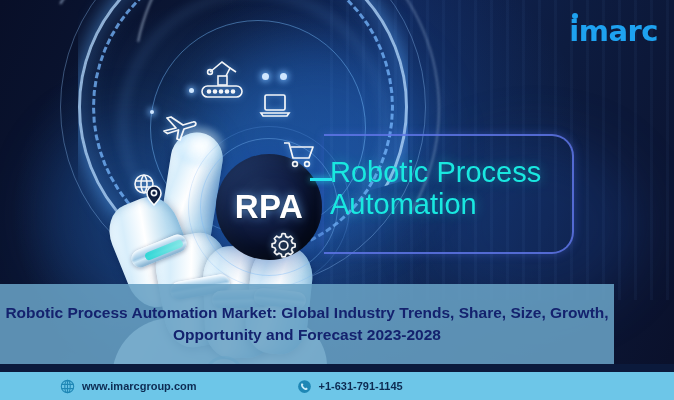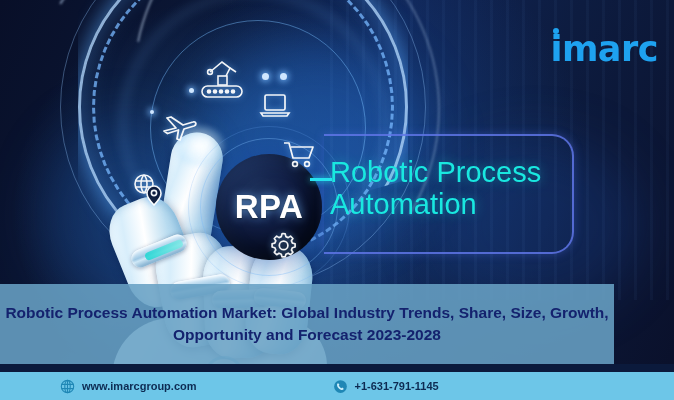--- a/index.html
+++ b/index.html
@@ -162,43 +162,43 @@
     background:#27e3ef;box-shadow:0 0 6px rgba(40,225,240,.9);
   }
   .hero-title{
     position:absolute;left:330px;top:156px;width:260px;
     color:#19e8e0;font-size:29px;line-height:1.12;font-weight:normal;
     text-shadow:0 0 12px rgba(25,230,225,0.45);
   }
 
   
   .logo{
-    position:absolute;right:16px;top:29px;
-    color:#1ea2f0;font-size:35px;font-weight:bold;letter-spacing:-0.5px;
+    position:absolute;right:16px;top:14px;
+    color:#1ea2f0;font-size:29px;font-weight:bold;letter-spacing:-0.5px;
     font-family:"DejaVu Sans",sans-serif;
   }
   .logo .dot-i{display:inline-block;width:6px;height:6px;border-radius:50%;
     background:#1ea2f0;position:absolute;left:3px;top:-1px;}
 
   
   .banner{
     position:absolute;left:0;top:284px;width:614px;height:80px;
     background:rgba(104,160,196,0.88);
     display:flex;align-items:center;justify-content:center;
   }
   .banner-text{
     color:#14226e;font-size:15.5px;font-weight:bold;line-height:1.45;
     text-align:center;width:630px;
   }
 
   
   .navstrip{position:absolute;left:0;top:364px;width:674px;height:8px;background:#0b1a3c;}
   .footer{
     position:absolute;left:0;top:372px;width:674px;height:28px;
-    background:#6dc6e8;display:flex;align-items:center;gap:36px;
+    background:#6dc6e8;display:flex;align-items:center;
   }
   .f-item{display:flex;align-items:center;gap:7px;color:#0d2b52;
     font-size:11px;font-weight:bold;white-space:nowrap;}
   .f-web{margin-left:60px;}
   .f-mail{margin-left:100px;}
   .f-tel{margin-left:100px;}
   .f-ic{width:15px;height:15px;flex:0 0 15px;color:#1f87b5;}
   .f-ic svg{display:block;width:15px;height:15px;}
 </style>
 </head>

